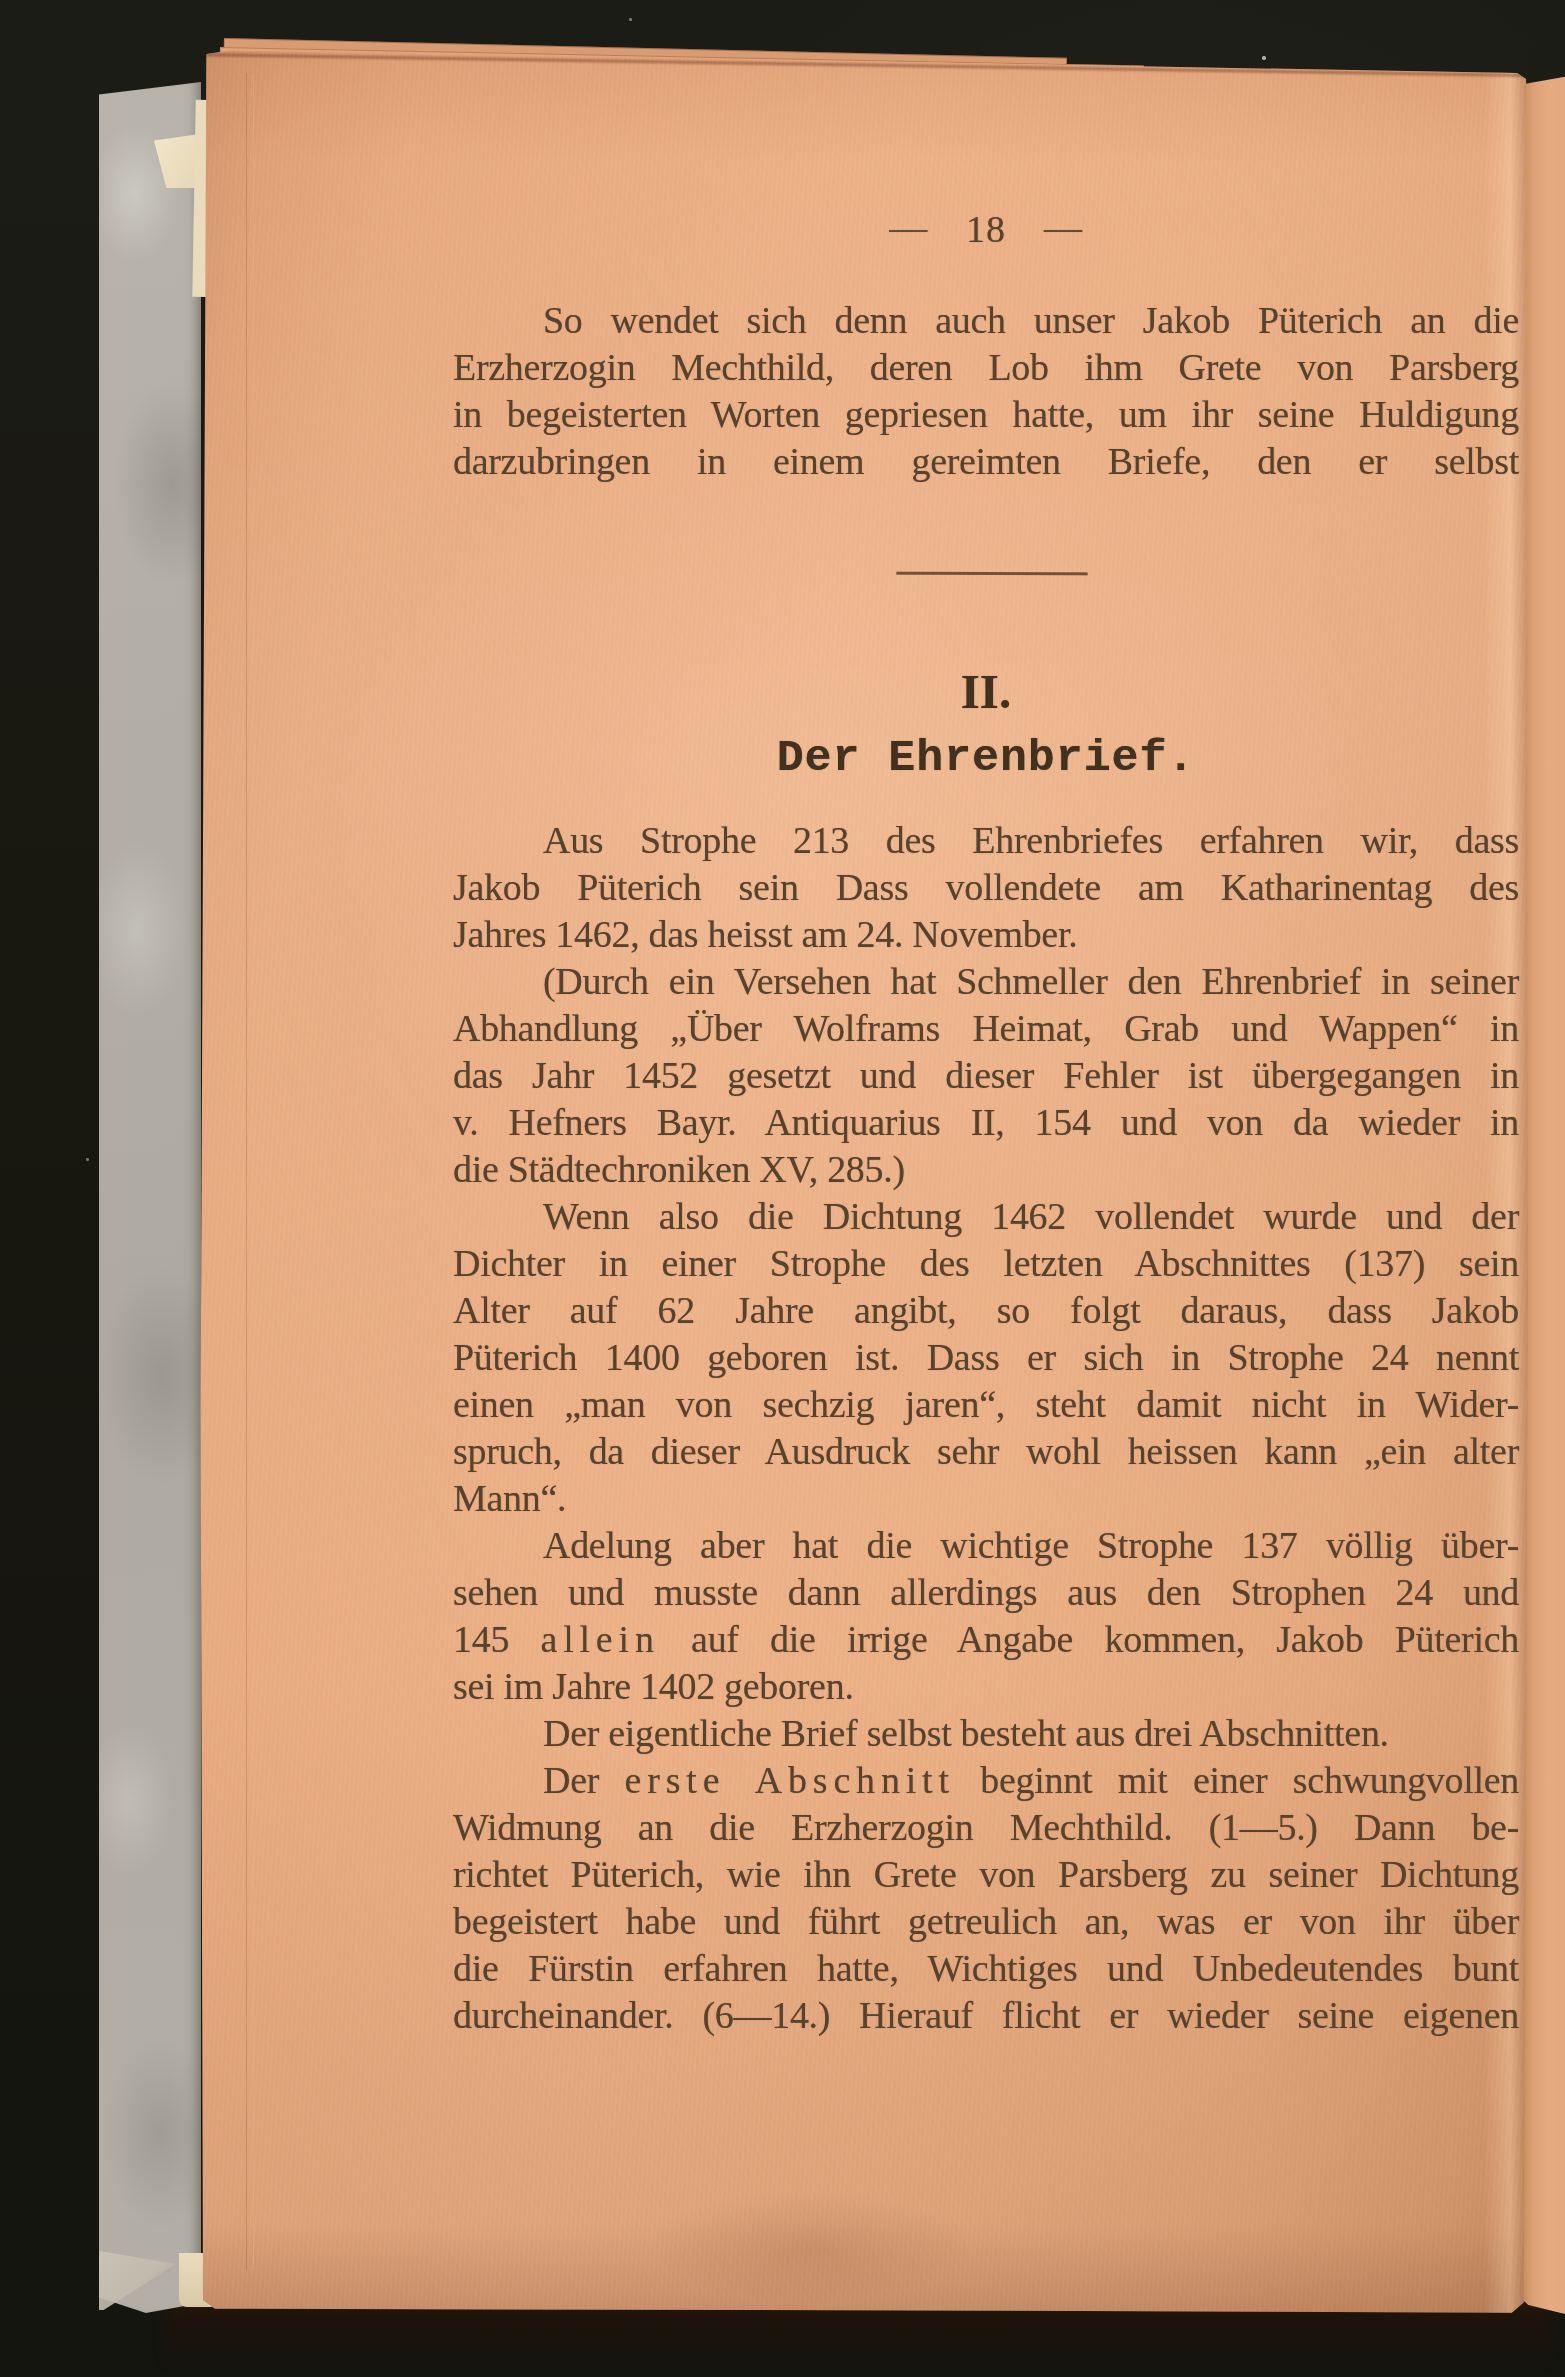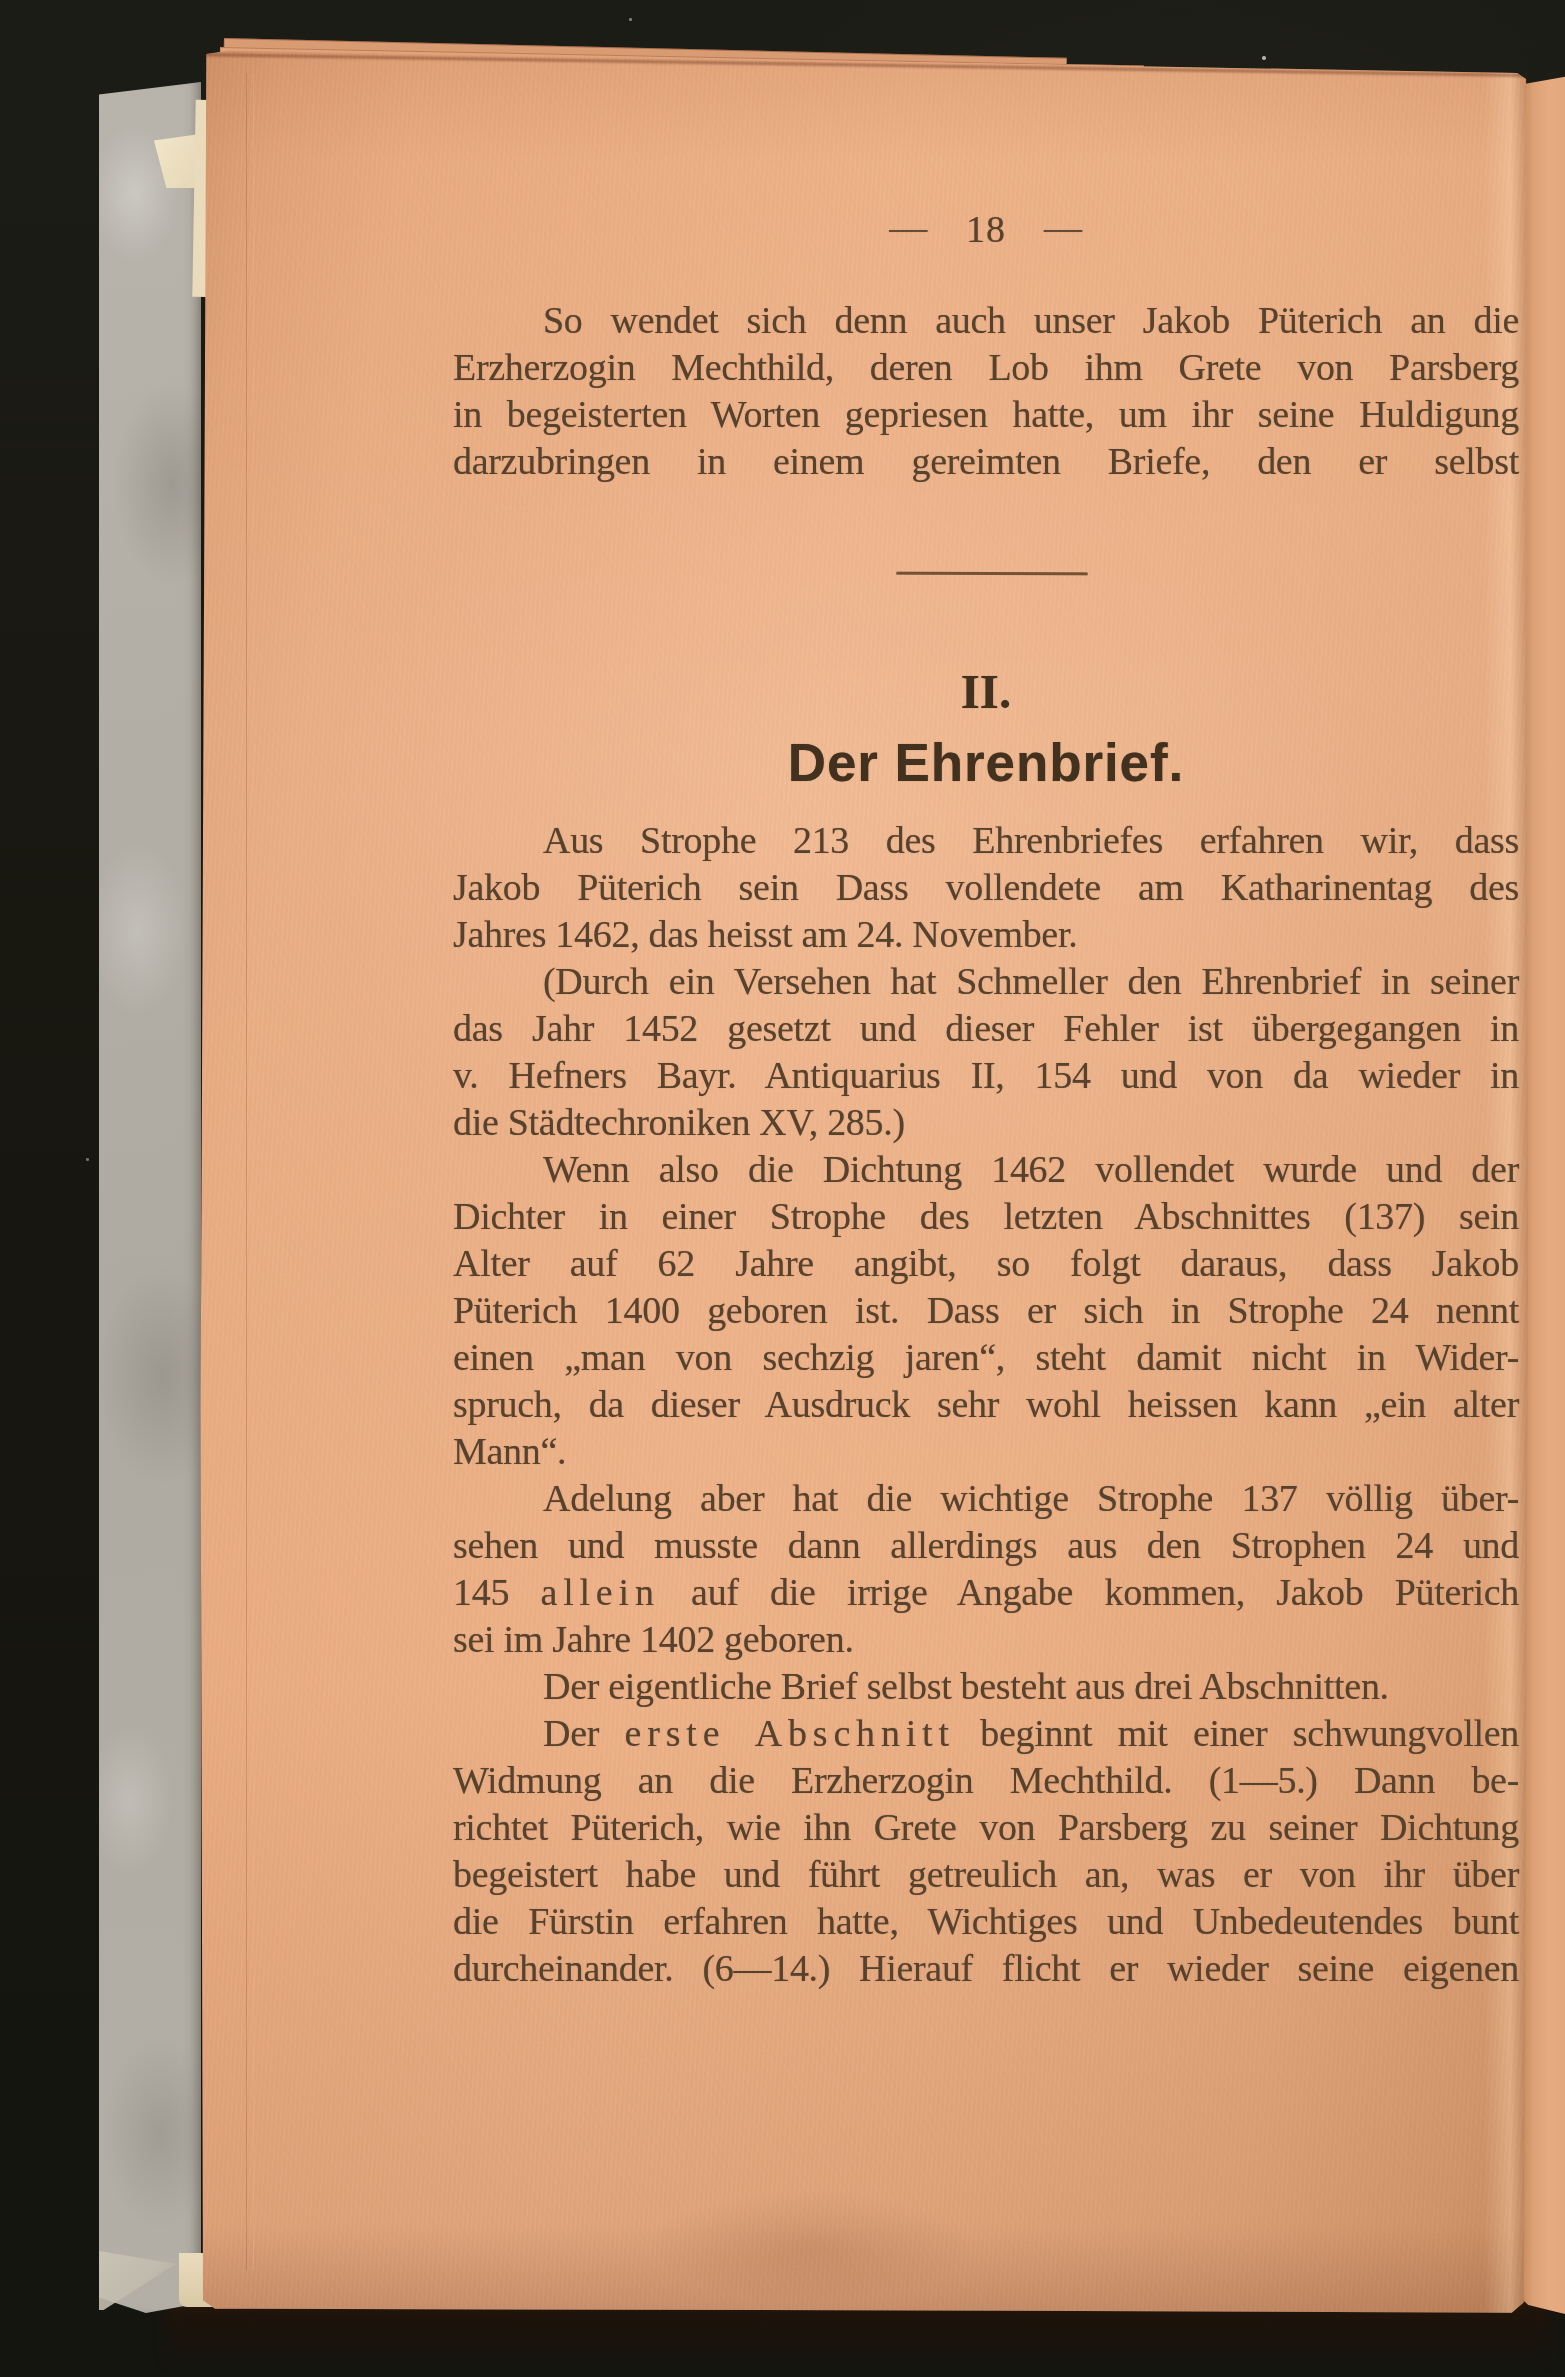--- a/index.html
+++ b/index.html
@@ -124,22 +124,22 @@
     transform:rotate(0.2deg);filter:blur(0.4px);
   }
   .h-numeral{
     left:254px;top:617px;width:1066px;text-align:center;
     font-family:Liberation Serif, serif;font-weight:bold;
     font-size:49px;line-height:1;color:#42311e;
     text-shadow:0 0 0.9px rgba(66,49,30,.6);
   }
   .h-title{
     left:254px;top:686px;width:1066px;text-align:center;
-    font-family:Liberation Sans, sans-serif;font-weight:bold;
-    font-size:53px;line-height:1;color:#42311e;letter-spacing:0.9px;
+    font-family:Liberation Mono, monospace;font-weight:bold;
+    font-size:45px;line-height:1;color:#42311e;letter-spacing:0.9px;
     text-shadow:0 0 0.9px rgba(66,49,30,.6);
   }
   .col{left:254px;width:1066px;font-size:38px;letter-spacing:-0.3px;}
   .col-1{top:247px;}
   .col-2{top:767px;}
   .ln{height:47px;line-height:47px;text-align:justify;text-align-last:justify;}
   .col-1 .ln{height:47px;line-height:47px;}
   .ln.ind{padding-left:90px;}
   .ln.end{text-align-last:left;}
   .sperr{letter-spacing:5.8px;}
@@ -185,20 +185,21 @@
   <div class="abs h-numeral">II.</div>
   <div class="abs h-title">Der Ehrenbrief.</div>
 
   <div class="abs col col-2 ink">
 
     <div class="ln ind">Aus Strophe 213 des Ehrenbriefes erfahren wir, dass</div>
     <div class="ln">Jakob Püterich sein Dass vollendete am Katharinentag des</div>
     <div class="ln end">Jahres 1462, das heisst am 24. November.</div>
 
     <div class="ln ind">(Durch ein Versehen hat Schmeller den Ehrenbrief in seiner</div>
+    <div class="ln">Abhandlung „Über Wolframs Heimat, Grab und Wappen“ in</div>
     <div class="ln">das Jahr 1452 gesetzt und dieser Fehler ist übergegangen in</div>
     <div class="ln">v. Hefners Bayr. Antiquarius II, 154 und von da wieder in</div>
     <div class="ln end">die Städtechroniken XV, 285.)</div>
 
     <div class="ln ind">Wenn also die Dichtung 1462 vollendet wurde und der</div>
     <div class="ln">Dichter in einer Strophe des letzten Abschnittes (137) sein</div>
     <div class="ln">Alter auf 62 Jahre angibt, so folgt daraus, dass Jakob</div>
     <div class="ln">Püterich 1400 geboren ist.  Dass er sich in Strophe 24 nennt</div>
     <div class="ln">einen „man von sechzig jaren“, steht damit nicht in Wider-</div>
     <div class="ln">spruch, da dieser Ausdruck sehr wohl heissen kann „ein alter</div>

